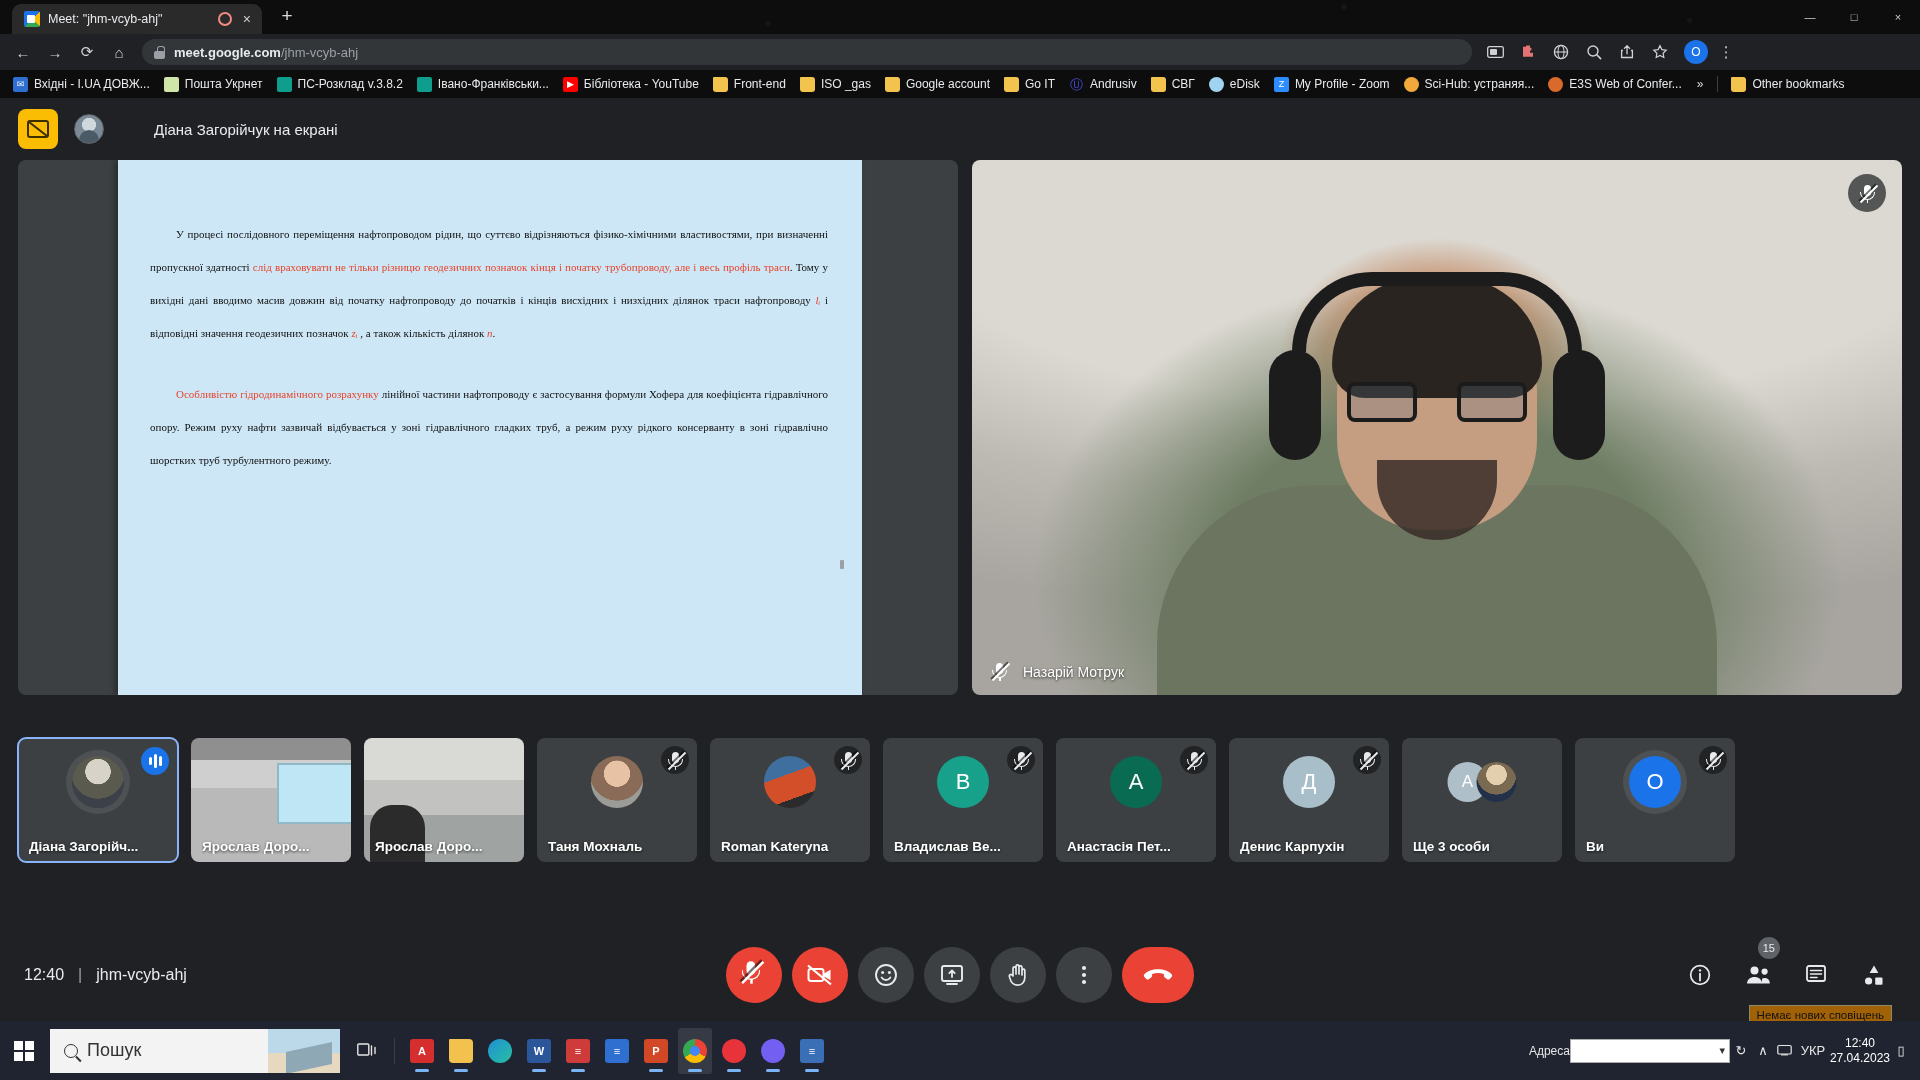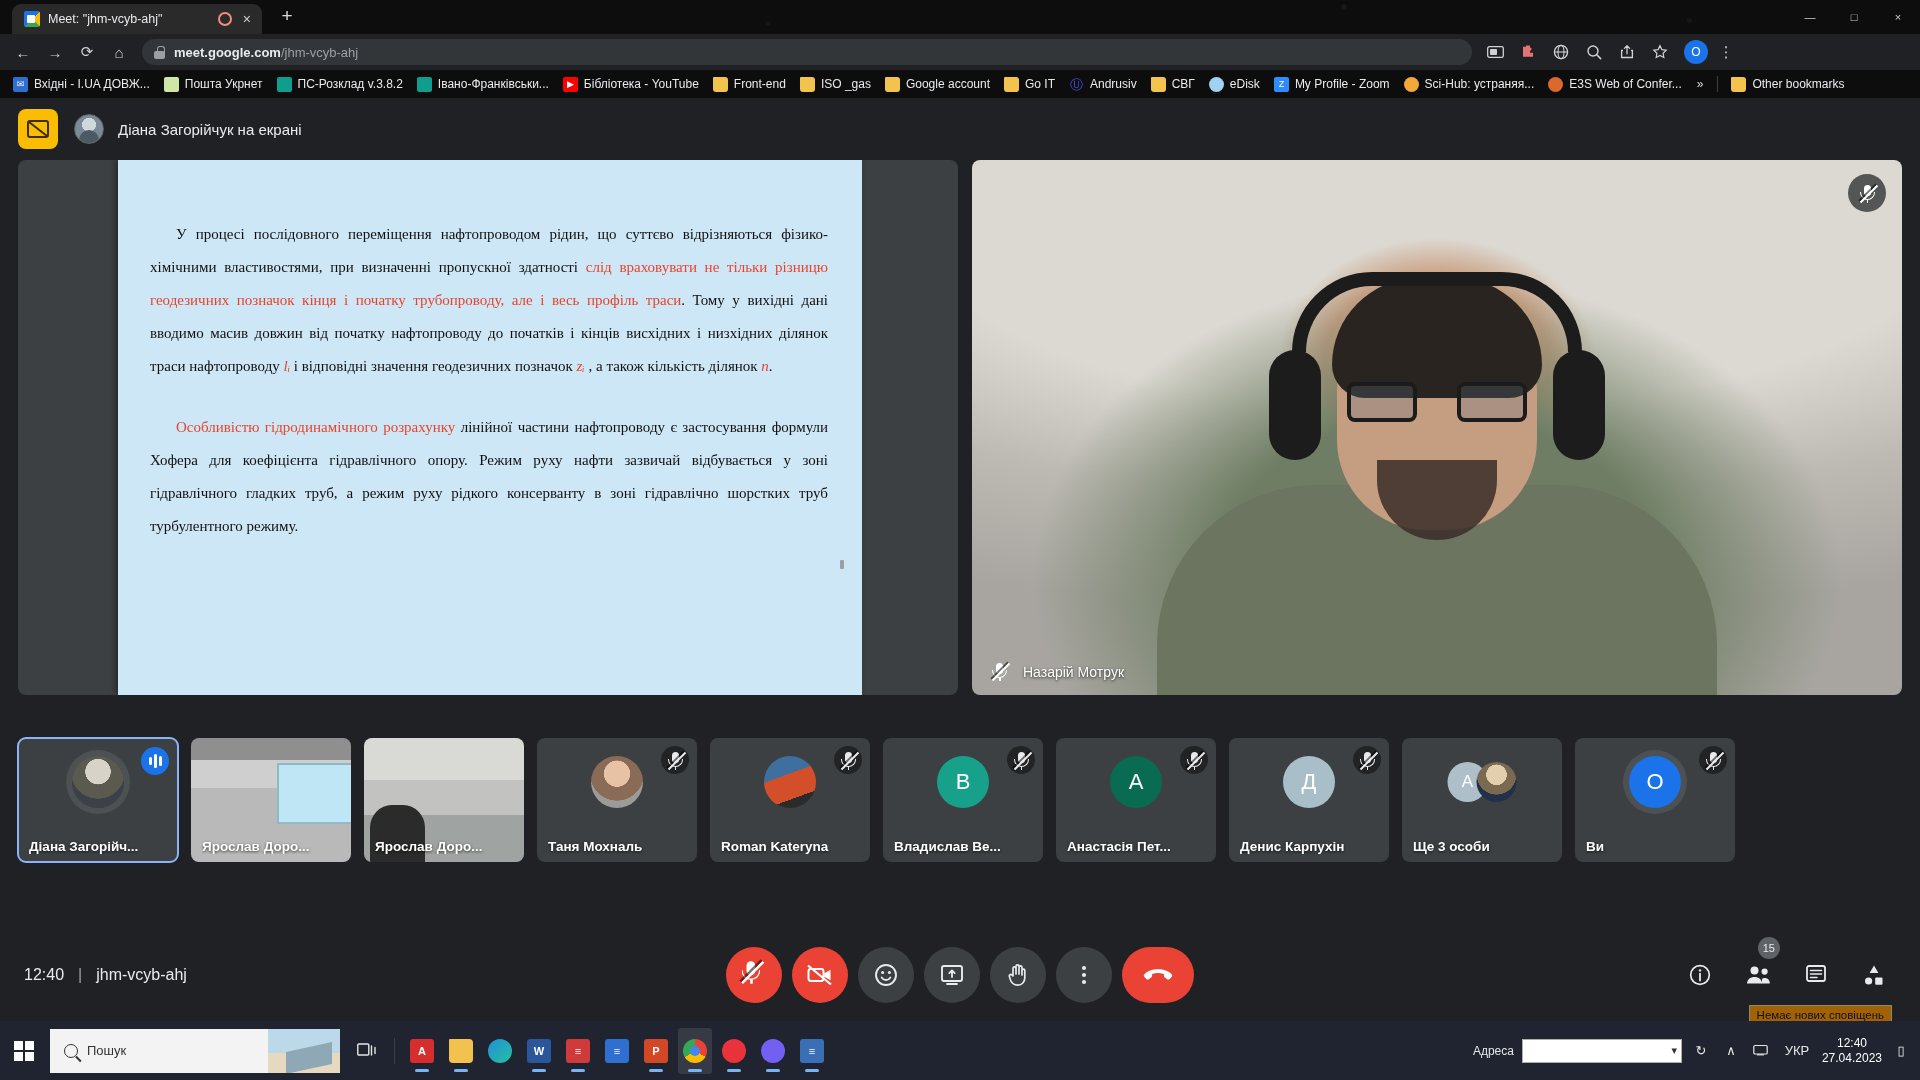--- a/index.html
+++ b/index.html
@@ -142,40 +142,40 @@
     width: 30px; height: 30px; border-radius: 50%; flex: 0 0 30px;
     background: radial-gradient(circle at 50% 35%, #cfd8dc 0 30%, #7a8a96 31% 100%);
     border: 1px solid #5f6368;
     overflow: hidden; position: relative;
   }
   .presenter-ava::after {
     content: ""; position: absolute; left: 50%; top: 52%;
     transform: translateX(-50%);
     width: 20px; height: 16px; border-radius: 10px 10px 0 0; background: #4a5b66;
   }
-  .presenter-name { color: #e8eaed; font-size: 15px; font-weight: 500; }
+  .presenter-name { color: #e8eaed; font-size: 15px; font-weight: 500; margin-left: 36px; }
 
   .stage {
     position: absolute; left: 18px; top: 62px;
     width: 1884px; height: 560px;
     display: flex; gap: 14px;
   }
   .share-tile {
     width: 940px; height: 535px; background: #3c4043; border-radius: 8px;
     overflow: hidden; position: relative;
   }
   .slide {
     position: absolute; left: 100px; top: 0; right: 96px; bottom: 0;
     background: #cde7f7;
     box-shadow: -3px 0 6px rgba(0,0,0,0.35);
   }
   .slide-inner {
     padding: 58px 34px 0 32px;
     font-family: "Liberation Serif", serif;
-    font-size: 15px; line-height: 33px; color: #111;
+    font-size: 11px; line-height: 33px; color: #111;
     text-align: justify; text-justify: inter-word;
   }
   .slide-inner p { text-indent: 26px; margin-bottom: 28px; }
   .red { color: #e8442c; }
   .var { color: #e8442c; font-style: italic; }
   .cursor-dot {
     position: absolute; left: 822px; top: 400px;
     width: 4px; height: 9px; background: #9aa0a6; border-radius: 1px;
   }
 
@@ -388,21 +388,21 @@
     width: 290px; height: 44px; background: #f3f3f3; display: flex; align-items: center;
     gap: 9px; padding-left: 14px; position: relative; overflow: hidden; margin-left: 2px;
   }
   .searchbox .mag {
     width: 14px; height: 14px; border: 1.7px solid #333; border-radius: 50%; position: relative; flex: 0 0 14px;
   }
   .searchbox .mag::after {
     content: ""; position: absolute; right: -5px; bottom: -3px; width: 7px; height: 1.7px;
     background: #333; transform: rotate(45deg);
   }
-  .searchbox .txt { color: #333; font-size: 13px; }
+  .searchbox .txt { color: #333; font-size: 18px; }
   .searchbox .illus {
     position: absolute; right: 0; top: 0; width: 72px; height: 44px;
     background: linear-gradient(180deg,#bcd9ea 0 55%, #e7d9bf 55% 100%);
   }
   .searchbox .illus::after {
     content: ""; position: absolute; right: 8px; bottom: 4px; width: 46px; height: 22px;
     background: #8fa8b5; transform: skewY(-12deg);
   }
   .tb-icons { display: flex; align-items: center; gap: 5px; margin-left: 10px; }
   .tbi {
@@ -410,21 +410,21 @@
     position: relative; border-radius: 3px;
   }
   .tbi.active { background: rgba(255,255,255,0.10); }
   .tbi .dot {
     position: absolute; bottom: 2px; left: 50%; transform: translateX(-50%);
     width: 14px; height: 3px; border-radius: 2px; background: #7ab4f5;
   }
   .sq { width: 24px; height: 24px; border-radius: 3px; display: flex; align-items: center; justify-content: center; color: #fff; font-size: 11px; font-weight: 700; }
   .tray {
     position: absolute; right: 0; top: 0; height: 59px;
-    display: flex; align-items: center; gap: 8px; padding-right: 8px;
+    display: flex; align-items: center; padding-right: 8px;
   }
   .tray-label { color: #e6e6e6; font-size: 12px; }
   .tray-input {
     width: 160px; height: 24px; background: #fff; border: 1px solid #adadad;
     display: flex; align-items: center; justify-content: flex-end; padding-right: 4px;
     color: #333; font-size: 11px;
   }
   .tray-ico { color: #e6e6e6; font-size: 13px; width: 22px; text-align: center; }
   .clock { color: #fff; font-size: 12px; line-height: 15px; text-align: center; }
 </style>

